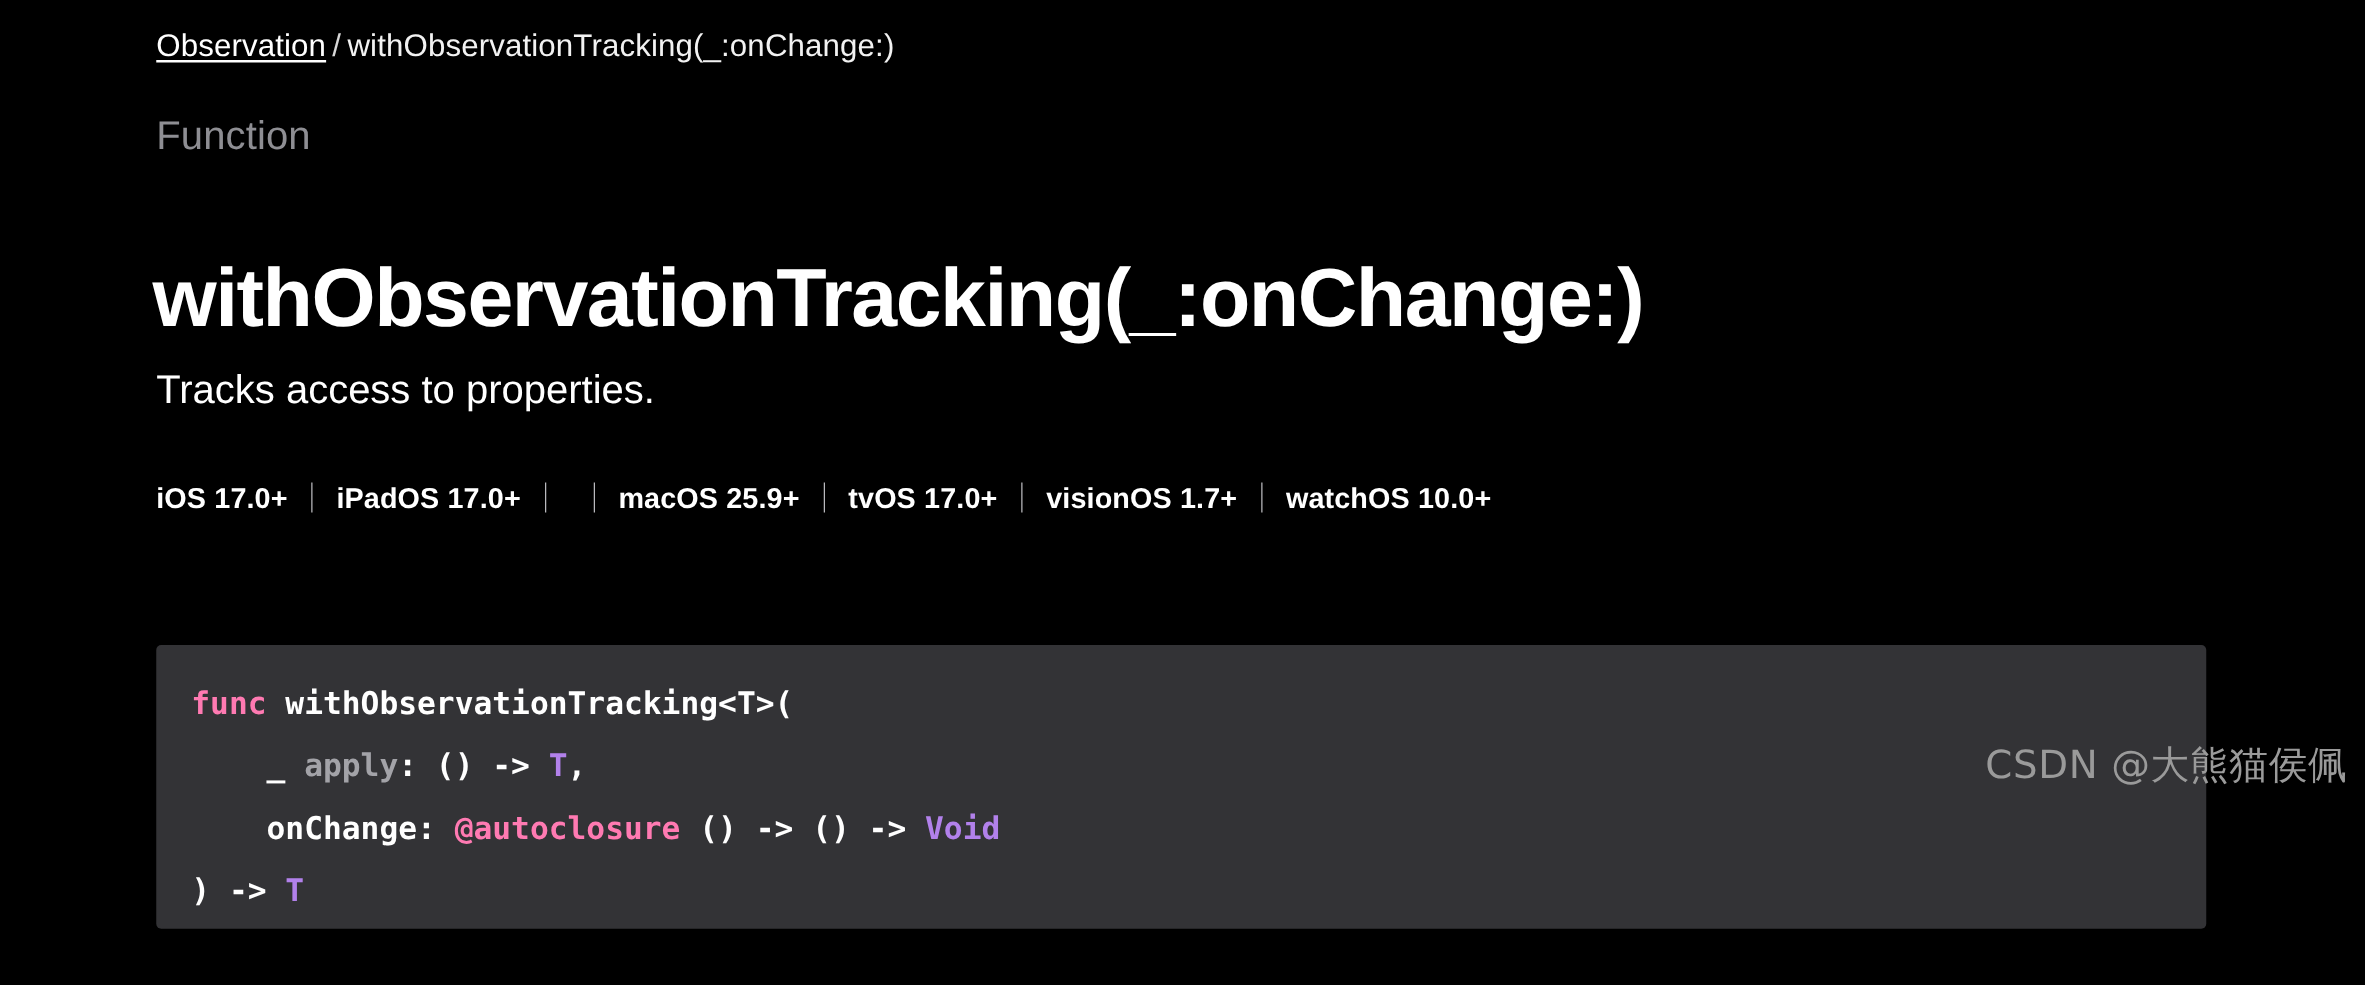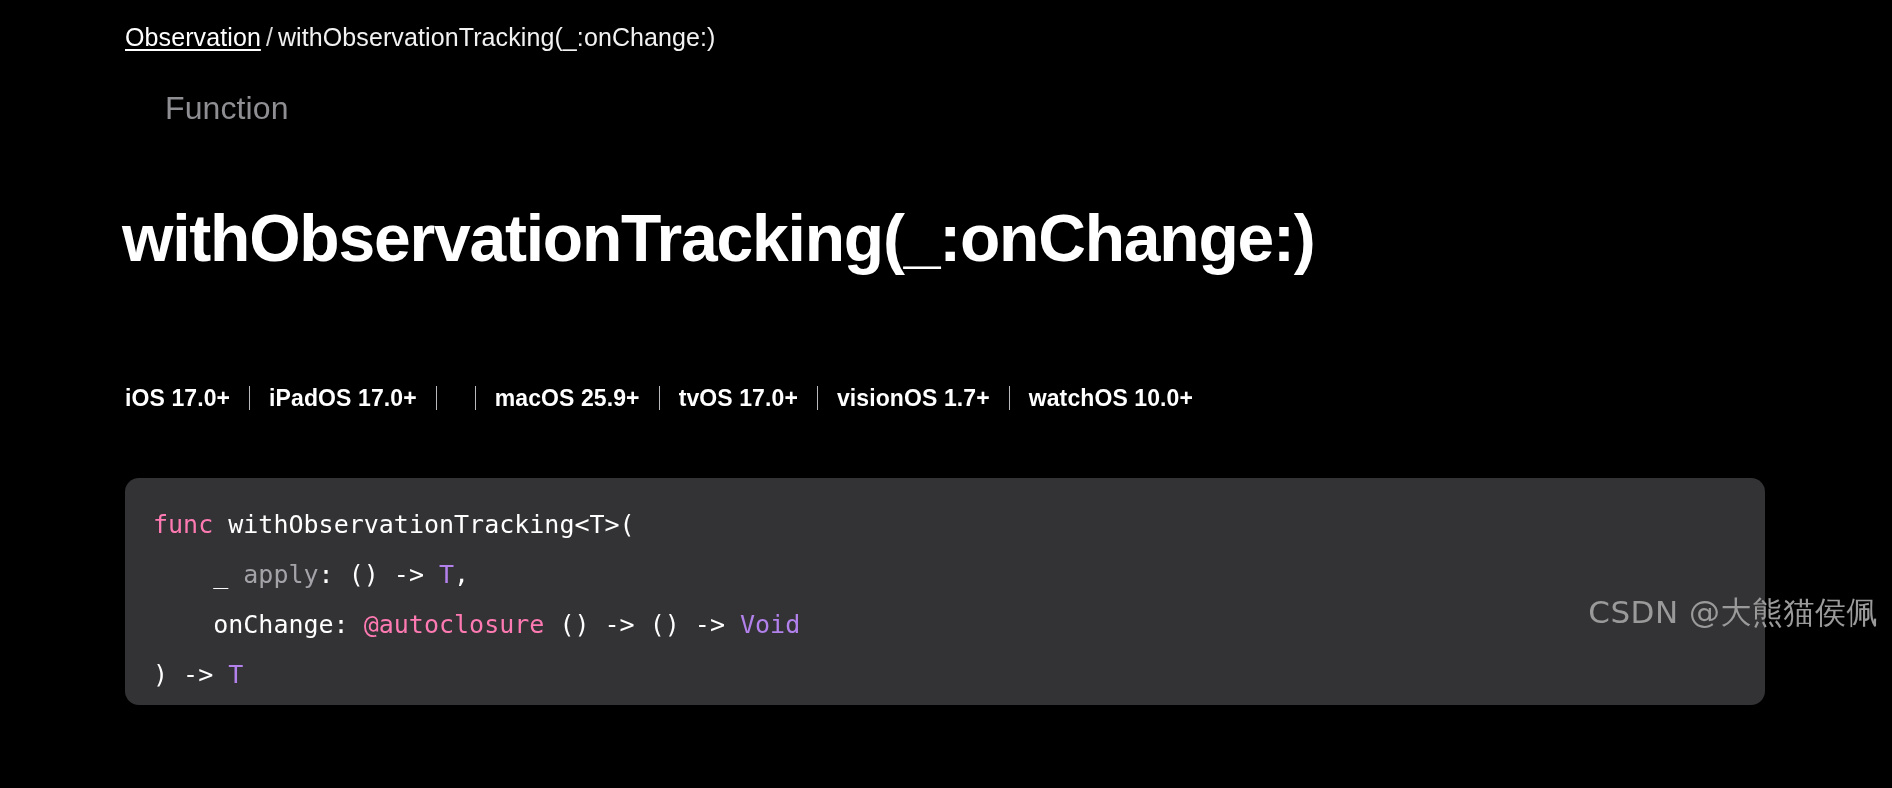--- a/index.html
+++ b/index.html
@@ -52,21 +52,20 @@
   
   .eyebrow {
     position: absolute;
     left: 125px;
     top: 88px;
     font-size: 32px;
     line-height: 40px;
     color: #8e8e93;
     letter-spacing: 0.1px;
     font-weight: 400;
-    margin-left: 40px;
   }
 
   
   .page-title {
     position: absolute;
     left: 122px;
     top: 155px;
     font-size: 66px;
     line-height: 78px;
     font-weight: 700;
@@ -110,28 +109,29 @@
     height: 24px;
     background: #b9b9bd;
     margin: 0 19px;
     flex: 0 0 auto;
   }
 
   
   .code-block {
     position: absolute;
     left: 125px;
-    top: 478px;
+    top: 516px;
     width: 1640px;
     height: 227px;
     background: #333336;
-    border-radius: 14px;
+    border-radius: 4px;
     box-sizing: border-box;
     padding: 22px 28px 20px 28px;
     overflow: hidden;
+    font-weight: bold;
   }
   .code-block pre {
     margin: 0;
     font-family: "DejaVu Sans Mono", "Liberation Mono", monospace;
     font-size: 25px;
     line-height: 50px;
     color: #ffffff;
     white-space: pre;
     letter-spacing: 0px;
   }
@@ -160,20 +160,21 @@
 <div class="page">
 
   <div class="breadcrumb">
     <span class="crumb-link">Observation</span><span class="crumb-sep">/</span><span class="crumb-current">withObservationTracking(_:onChange:)</span>
   </div>
 
   <div class="eyebrow">Function</div>
 
   <h1 class="page-title">withObservationTracking(_:onChange:)</h1>
 
+  <div class="abstract">Tracks access to properties.</div>
 
   <div class="availability">
       <span class="plat">iOS 17.0+</span>
       <span class="plat-sep"></span>
       <span class="plat">iPadOS 17.0+</span>
       <span class="plat-sep"></span>
       <span class="plat-sep"></span>
       <span class="plat">macOS 25.9+</span>
       <span class="plat-sep"></span>
       <span class="plat">tvOS 17.0+</span>

